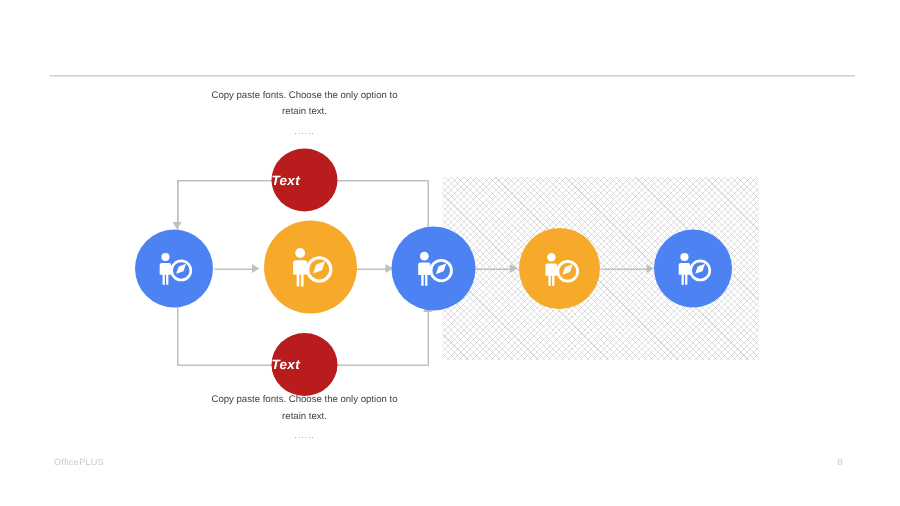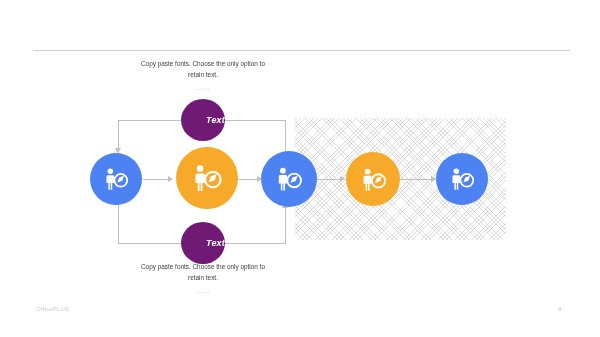--- a/index.html
+++ b/index.html
@@ -82,24 +82,24 @@
     display: flex;
     align-items: center;
     justify-content: center;
   }
   .node svg { display: block; }
 
   
   .text-bubble {
     position: absolute;
     border-radius: 50%;
-    background: #701a75;
+    background: #b91c1c;
     display: flex;
     align-items: center;
-    justify-content: flex-end;
+    justify-content: flex-start;
     color: #ffffff;
     font-style: italic;
     font-weight: bold;
     font-size: 9px;
     letter-spacing: 0.2px;
   }
 
   
   .caption {
     position: absolute;

